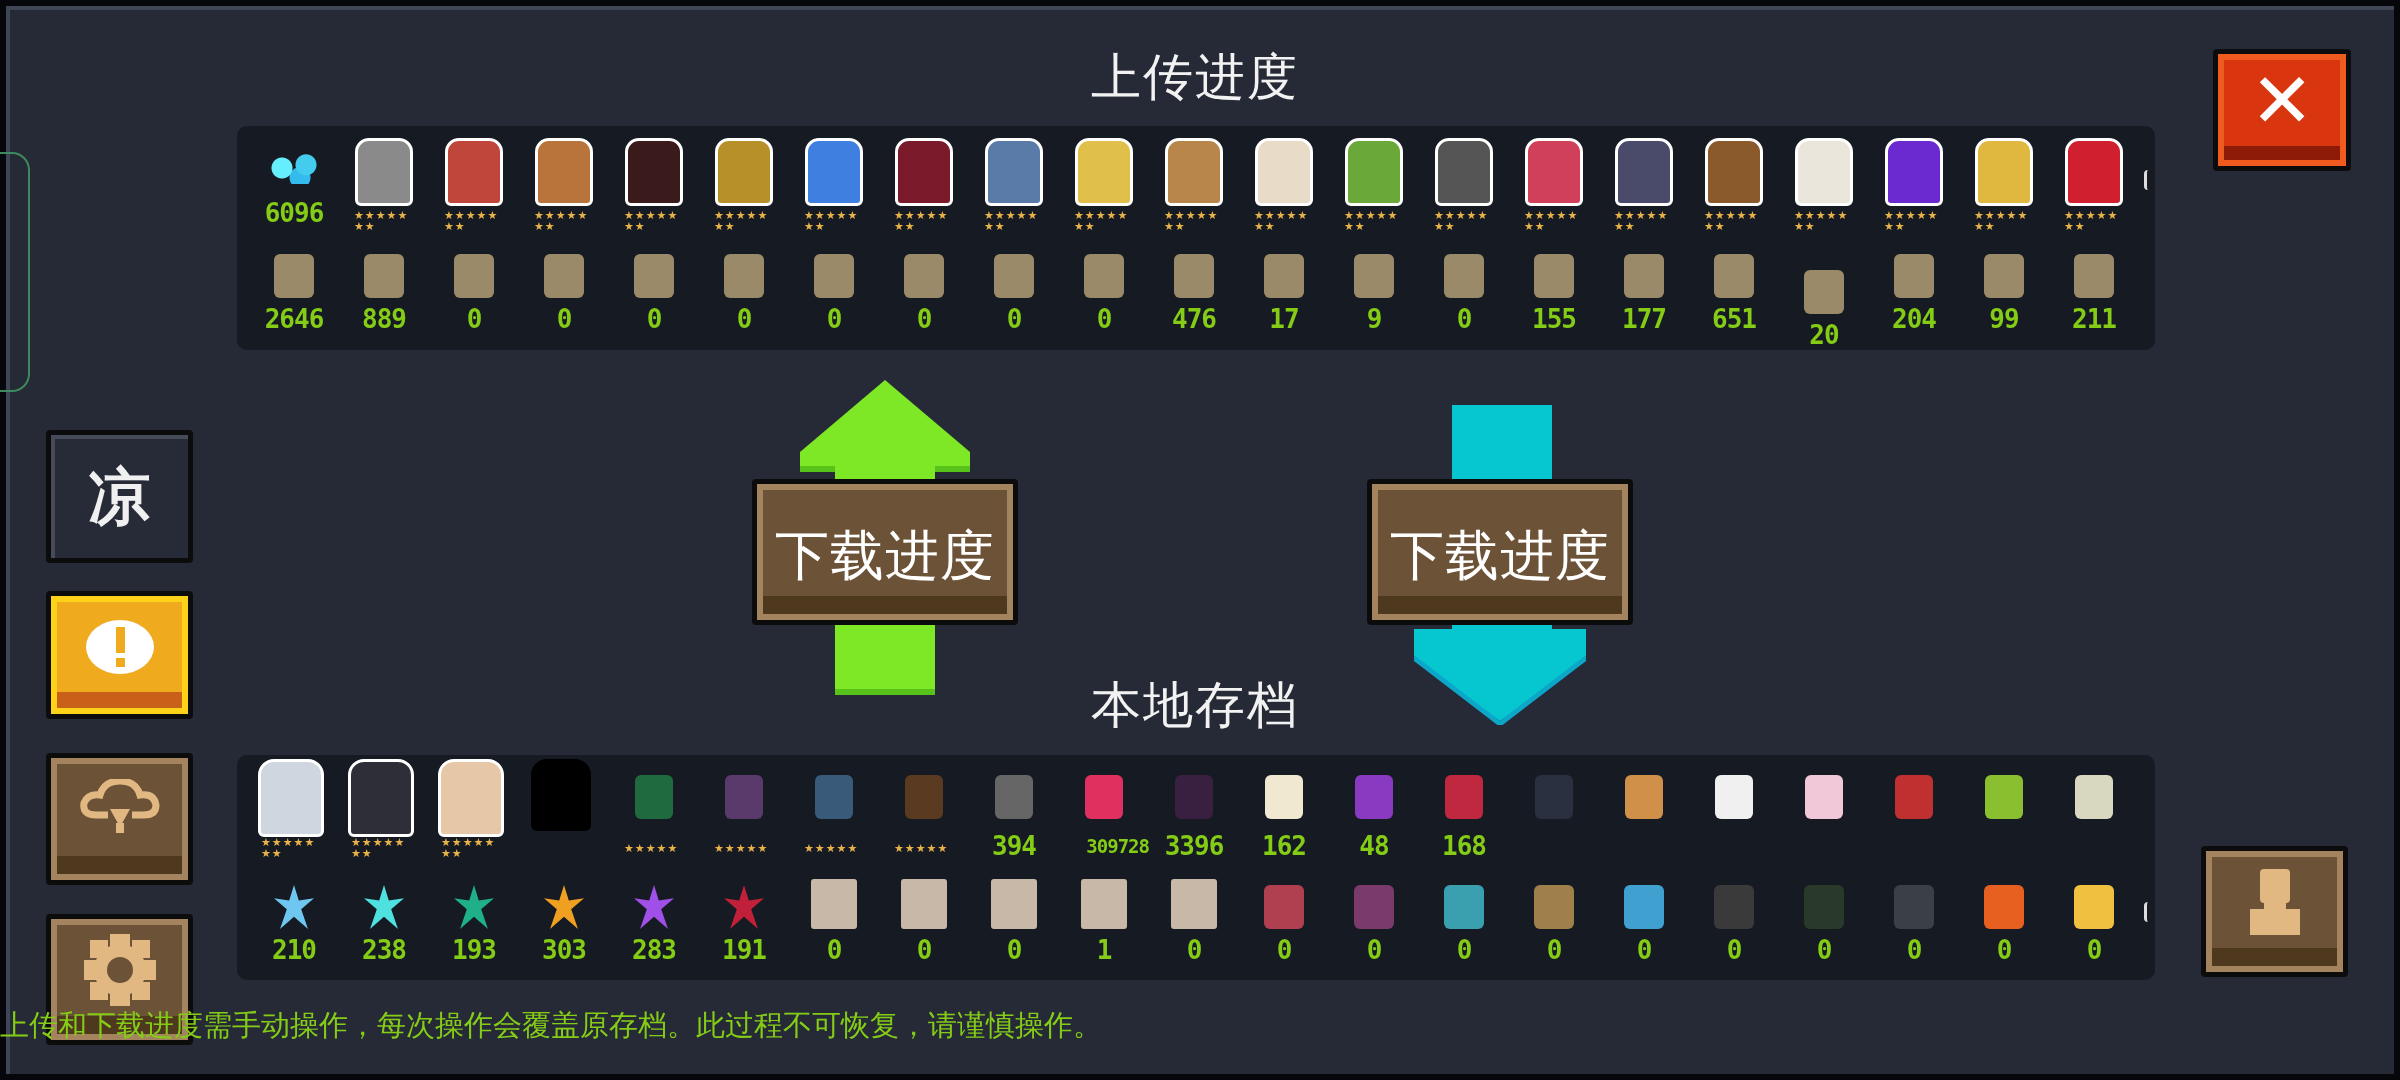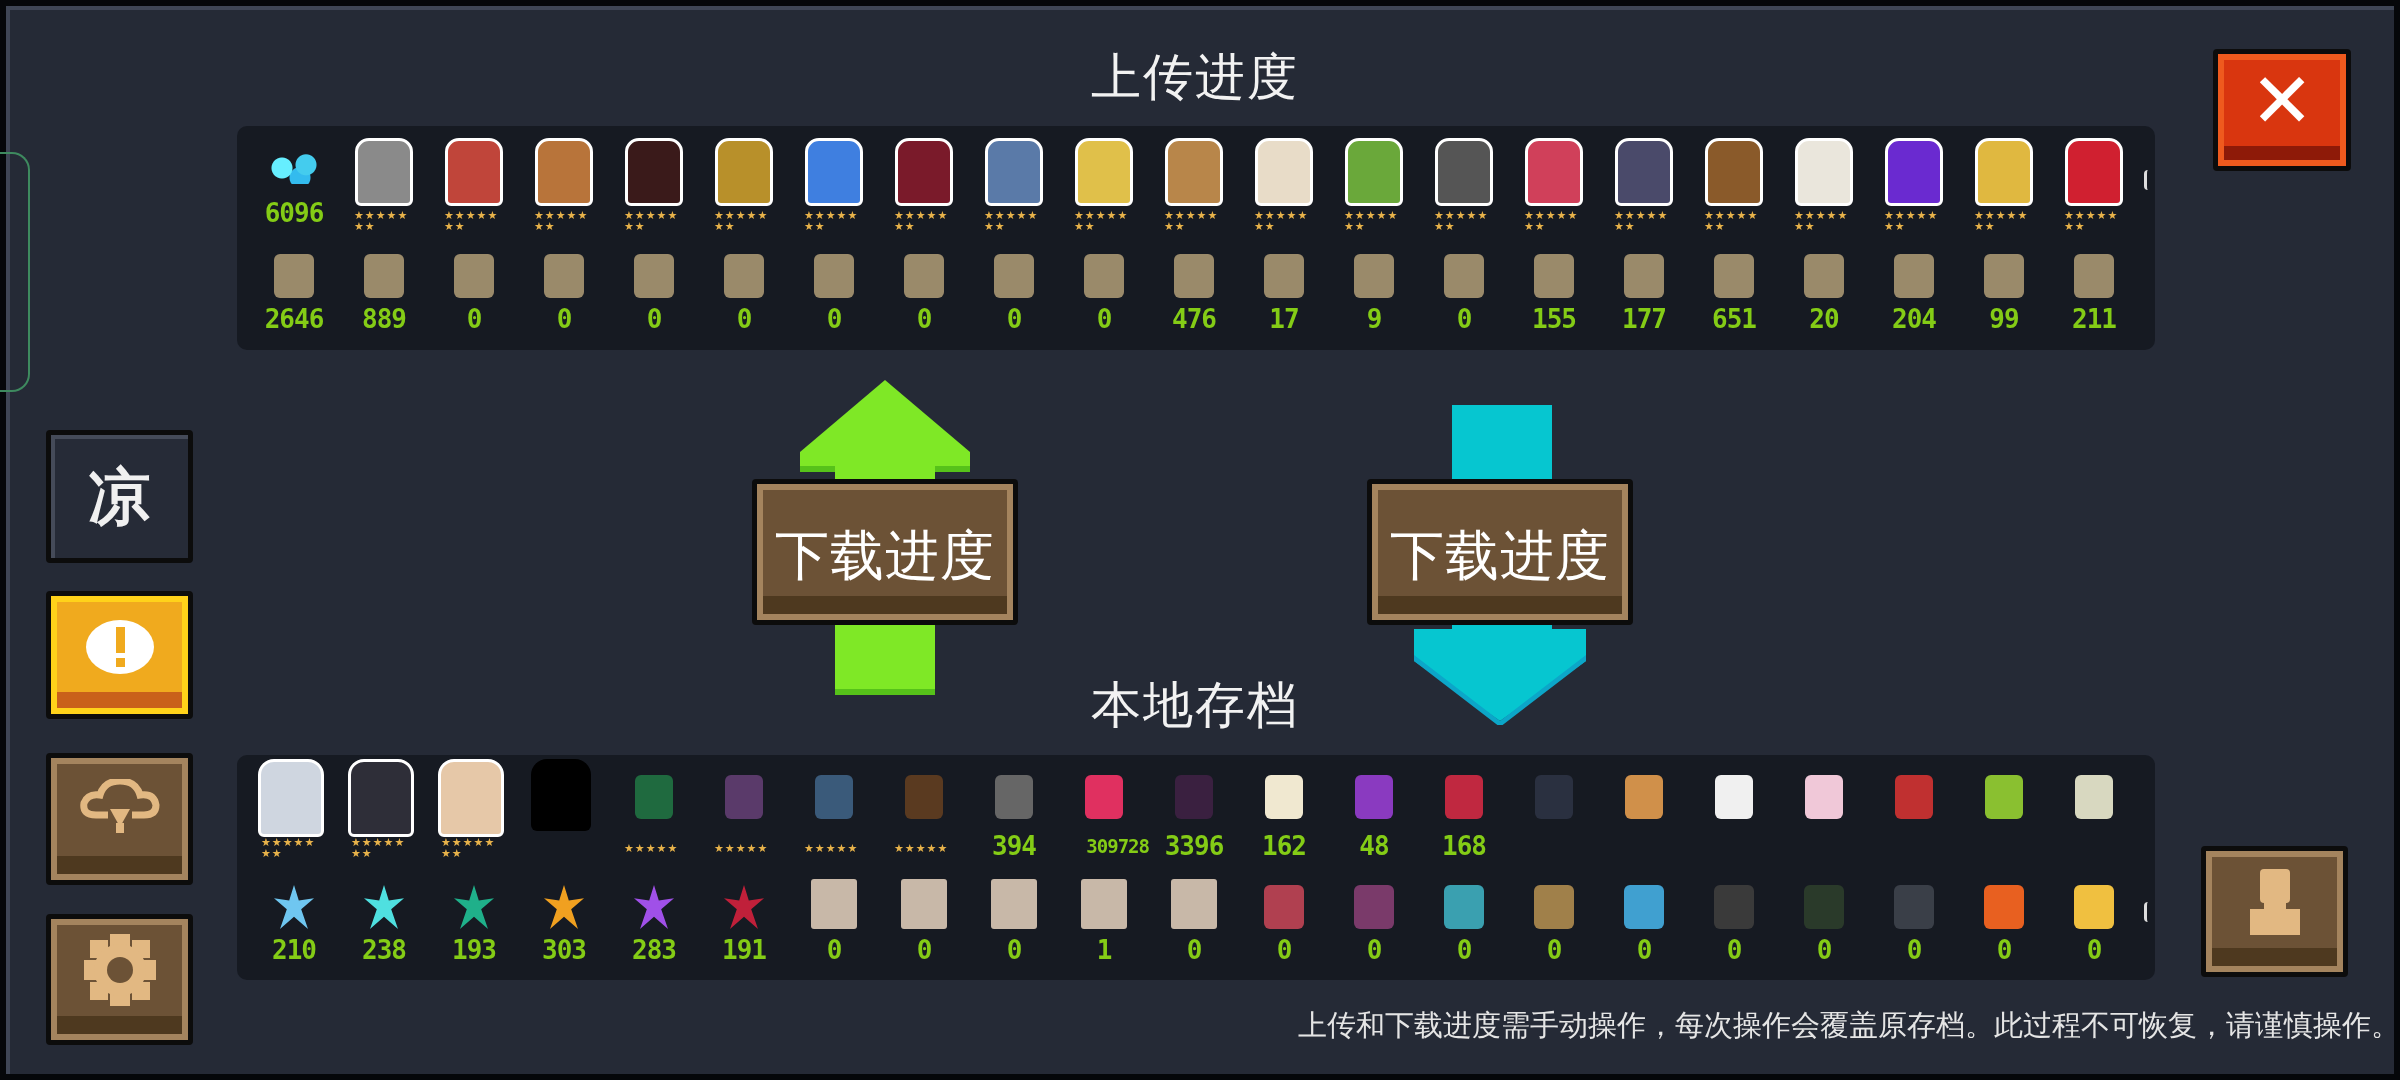--- a/index.html
+++ b/index.html
@@ -10,21 +10,21 @@
   .panel{position:absolute;left:237px;width:1918px;background:#161a22;border-radius:10px;}
   .row{position:absolute;left:0;height:110px;}
   .cell{position:absolute;width:90px;text-align:center;}
   .sprite{position:absolute;left:50%;transform:translateX(-50%);}
   .num{position:absolute;left:0;width:100%;text-align:center;color:#84cc16;font-family:"DejaVu Sans Mono",monospace;font-weight:bold;font-size:26px;letter-spacing:-1px;}
   .num.small{font-size:19px;}
   .stars{position:absolute;left:50%;transform:translateX(-50%);color:#e7b24a;font-size:11px;line-height:11px;width:60px;text-align:left;letter-spacing:1px;}
   .pixbtn{position:absolute;box-sizing:border-box;border:5px solid #0c0c0c;border-radius:4px;}
   .wood{background:#6c5236;box-shadow:inset 0 0 0 6px #a4845e, inset 0 -24px 0 0 #4e391f;}
   .wood-label{position:absolute;left:0;top:36px;width:100%;text-align:center;color:#fff;font-size:54px;letter-spacing:1px;}
-  .footer{position:absolute;left:0;width:2400px;top:1006px;text-align:right;color:#e5e5e5;font-size:29px;}
+  .footer{position:absolute;left:0;width:2400px;top:1006px;text-align:left;color:#84cc16;font-size:29px;}
   .side-icon{position:absolute;left:50%;top:50%;transform:translate(-50%,-50%);}
 </style>
 </head>
 <body>
 
 <div class="frame">
   <div class="edge-tab"></div>
 </div>
 
 <div class="title" style="left:995px;top:44px;">上传进度</div>
@@ -178,21 +178,21 @@
         <div class="num" style="top: 68px;">155</div>
       </div>
       <div class="cell" style="left: 1362px; top: 0px; height: 110px;">
         <div class="sprite" style="top: 18px; width: 40px; height: 44px; background: rgb(154, 138, 106); border-radius: 6px;"></div>
         <div class="num" style="top: 68px;">177</div>
       </div>
       <div class="cell" style="left: 1452px; top: 0px; height: 110px;">
         <div class="sprite" style="top: 18px; width: 40px; height: 44px; background: rgb(154, 138, 106); border-radius: 6px;"></div>
         <div class="num" style="top: 68px;">651</div>
       </div>
-      <div class="cell" style="left: 1542px; top: 0px; height: 110px;">
+      <div class="cell" style="left: 1542px; top: 16px; height: 110px;">
         <div class="sprite" style="top: 18px; width: 40px; height: 44px; background: rgb(154, 138, 106); border-radius: 6px;"></div>
         <div class="num" style="top: 68px;">20</div>
       </div>
       <div class="cell" style="left: 1632px; top: 0px; height: 110px;">
         <div class="sprite" style="top: 18px; width: 40px; height: 44px; background: rgb(154, 138, 106); border-radius: 6px;"></div>
         <div class="num" style="top: 68px;">204</div>
       </div>
       <div class="cell" style="left: 1722px; top: 0px; height: 110px;">
         <div class="sprite" style="top: 18px; width: 40px; height: 44px; background: rgb(154, 138, 106); border-radius: 6px;"></div>
         <div class="num" style="top: 68px;">99</div>

